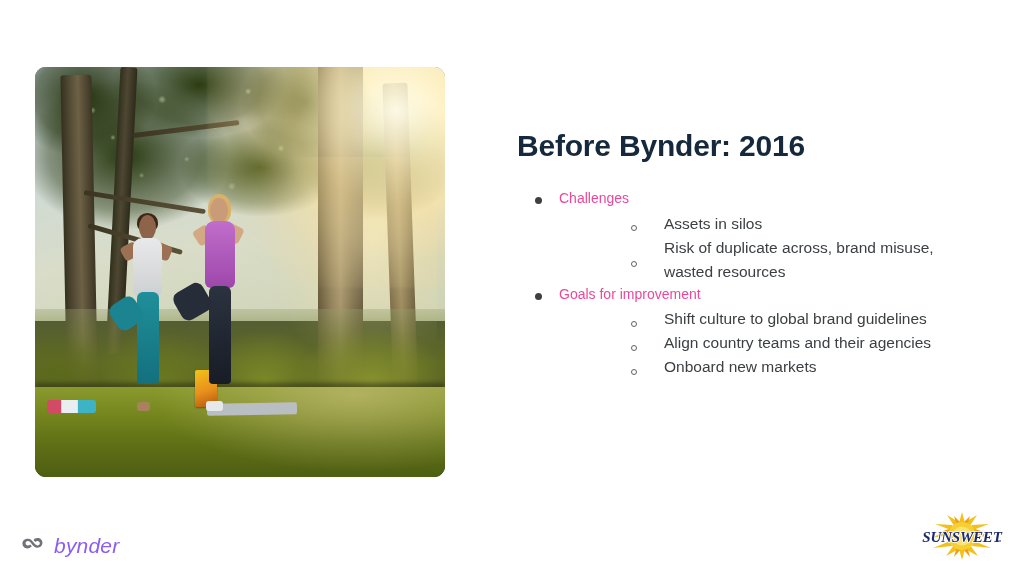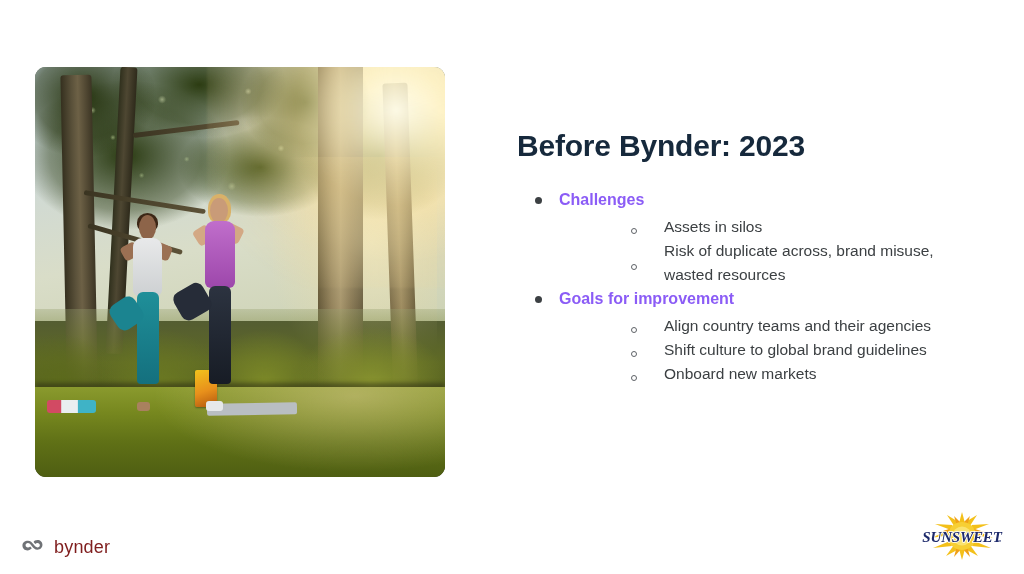--- a/index.html
+++ b/index.html
@@ -180,41 +180,41 @@
   }
   .bullets{ margin-top:24px; }
   .b1-row{ display:flex; align-items:flex-start; margin-bottom:2px; }
   .b1-marker{
     width:42px; flex:0 0 42px; display:flex; justify-content:center;
     padding-top:9px;
   }
   .dot-filled{
     width:7px; height:7px; border-radius:50%; background:#3c4043; display:block;
   }
-  .b1-text{ font-size:16px; color:#8b5cf6; line-height:1.55;font-weight:bold; }
+  .b1-text{ font-size:14px; color:#ec4899; line-height:1.55; }
 
   .b2-row{ display:flex; align-items:center; margin-bottom:0px; }
   .b2-marker{
     width:147px; flex:0 0 147px; display:flex; justify-content:flex-end;
     padding-right:27px; padding-top:9px;
   }
   .circle-hollow{
     width:6px; height:6px; border-radius:50%;
     border:1.2px solid #5f6368; background:transparent; display:block;
   }
   .b2-text{ font-size:15.5px; color:#3c4043; line-height:1.55; max-width:300px; }
 
   
   .bynder-logo{
     position:absolute; left:22px; bottom:16px;
     display:flex; align-items:center; gap:8px;
   }
   .bynder-mark{ width:24px; height:20px; display:block; }
   .bynder-word{
-    font-size:18px; color:#7f1d1d; letter-spacing:.2px;
+    font-size:21px; color:#8b5cf6; letter-spacing:.2px;font-style:italic;
   }
 
   .sunsweet-logo{
     position:absolute; right:18px; bottom:12px;
     width:88px; height:52px;
   }
   .sunsweet-logo svg{ width:100%; height:100%; display:block; }
 </style>
 </head>
 <body>
@@ -265,21 +265,21 @@
         <div class="arm arm-r"></div>
         <div class="torso"></div>
         <div class="legs"></div>
         <div class="leg-bent"></div>
         <div class="foot"></div>
       </div>
     </div>
   </div>
 
   <div class="content">
-    <div class="slide-title">Before Bynder: 2023</div>
+    <div class="slide-title">Before Bynder: 2016</div>
 
     <div class="bullets">
 
       <div class="b1-row">
         <span class="b1-marker">
           <span class="dot-filled"></span>
         </span>
         <span class="b1-text">Challenges</span>
       </div>
 
@@ -300,27 +300,27 @@
         <span class="b1-marker">
           <span class="dot-filled"></span>
         </span>
         <span class="b1-text">Goals for improvement</span>
       </div>
 
       <div class="b2-row">
         <span class="b2-marker">
           <span class="circle-hollow"></span>
         </span>
+        <span class="b2-text">Shift culture to global brand guidelines</span>
+      </div>
+      <div class="b2-row">
+        <span class="b2-marker">
+          <span class="circle-hollow"></span>
+        </span>
         <span class="b2-text">Align country teams and their agencies</span>
-      </div>
-      <div class="b2-row">
-        <span class="b2-marker">
-          <span class="circle-hollow"></span>
-        </span>
-        <span class="b2-text">Shift culture to global brand guidelines</span>
       </div>
       <div class="b2-row">
         <span class="b2-marker">
           <span class="circle-hollow"></span>
         </span>
         <span class="b2-text">Onboard new markets</span>
       </div>
 
     </div>
   </div>

